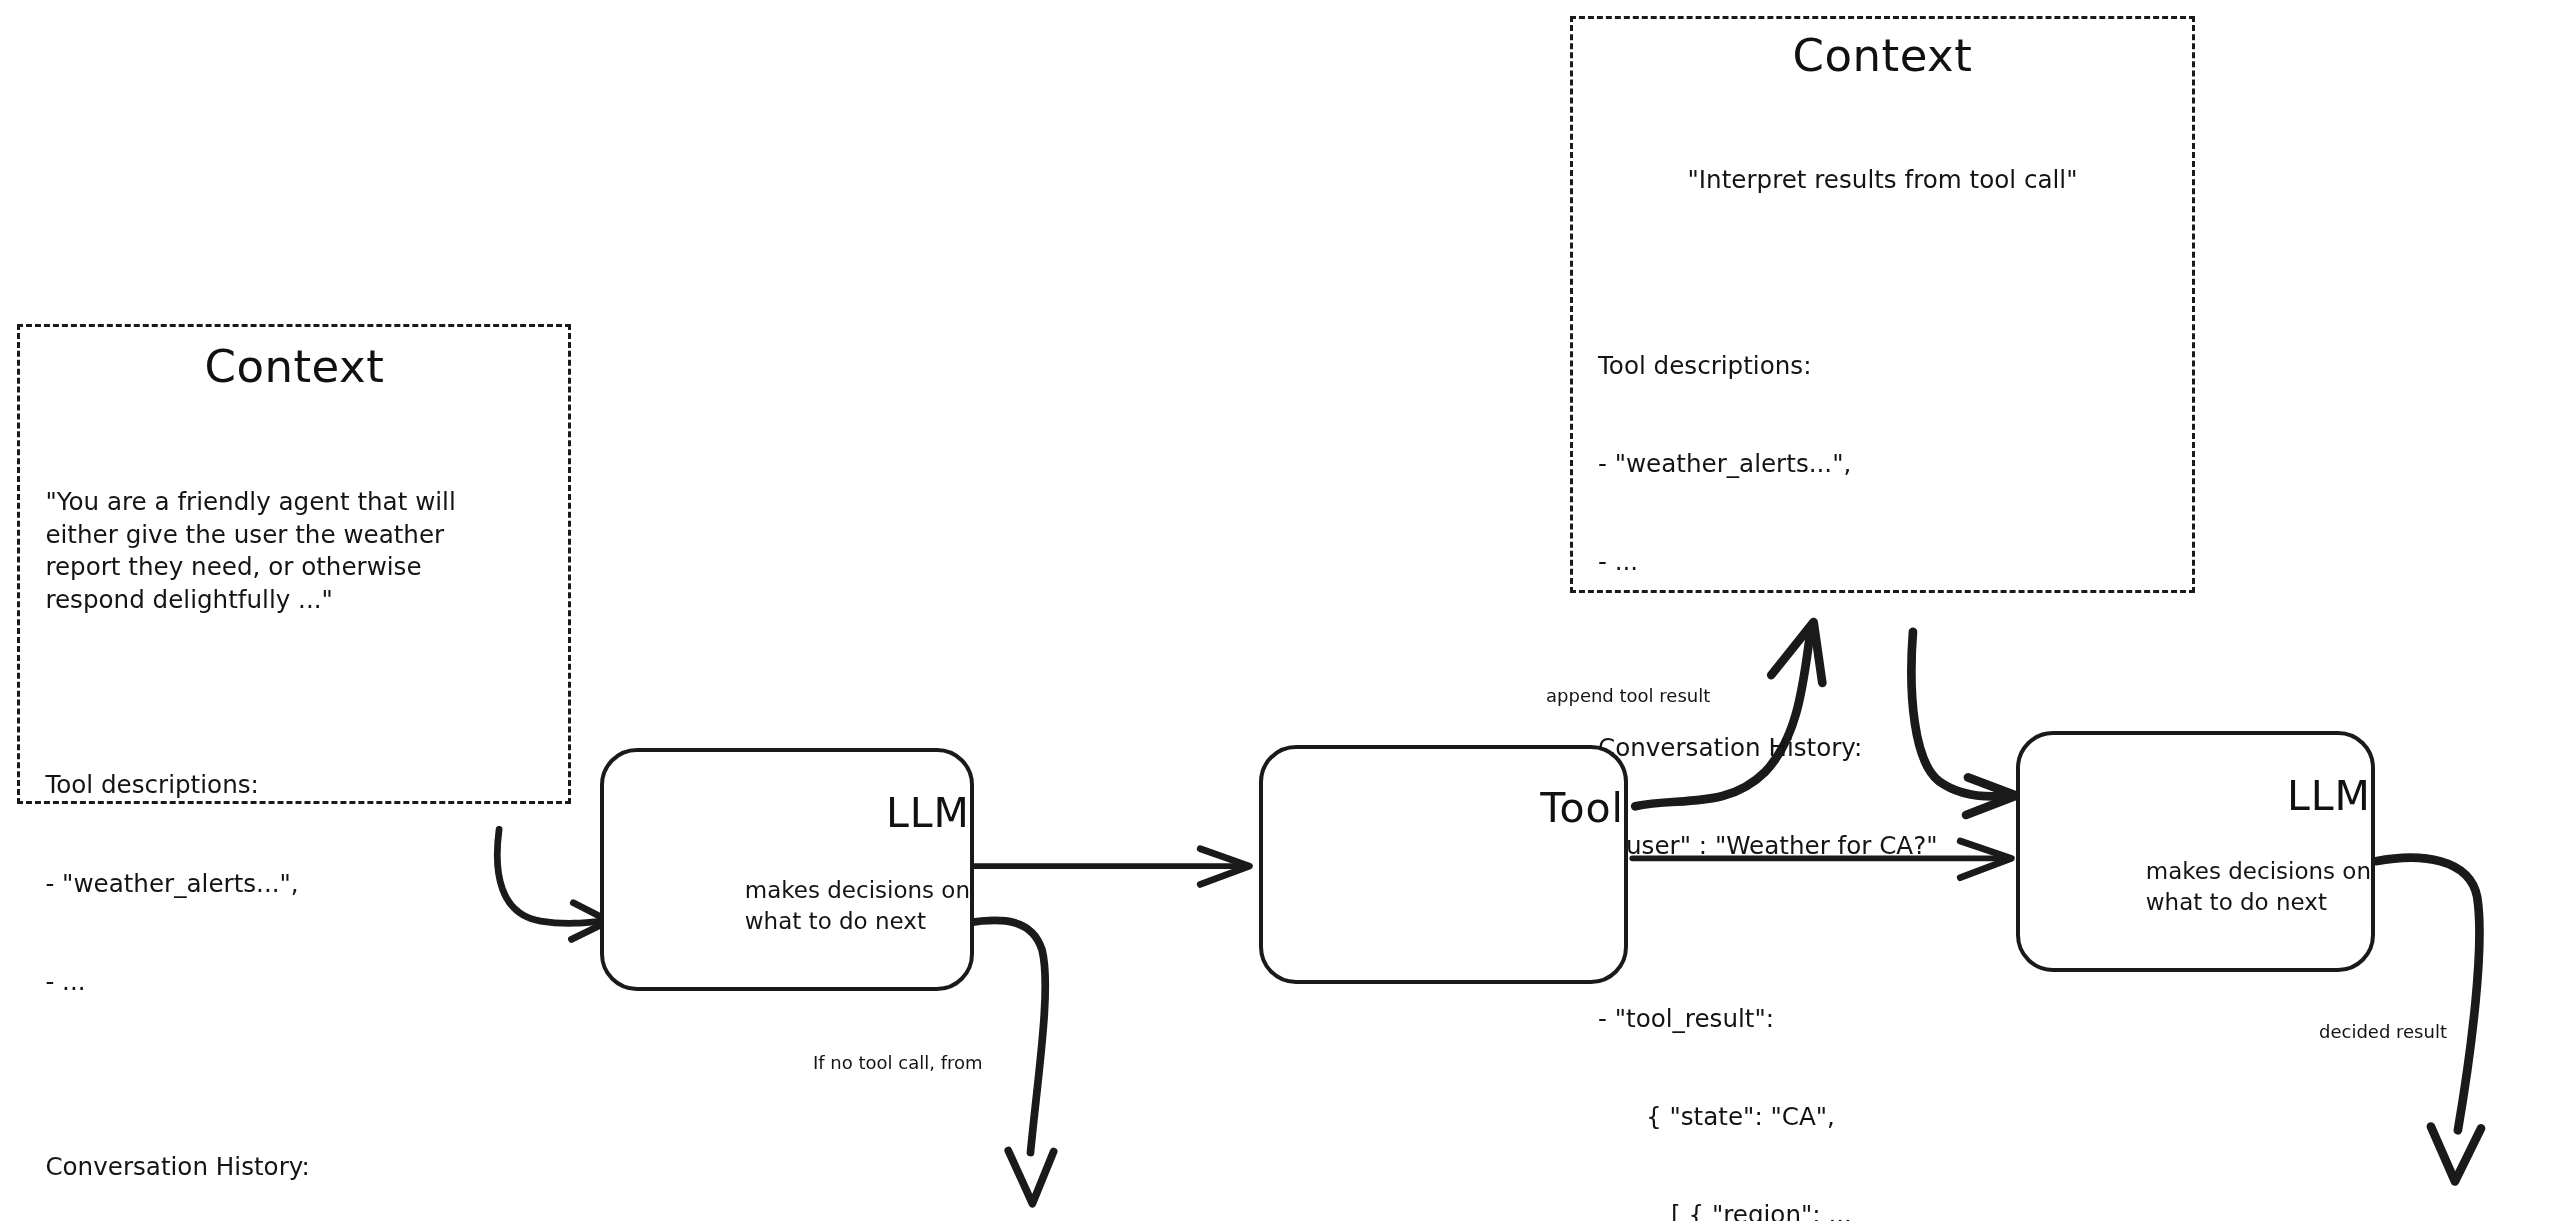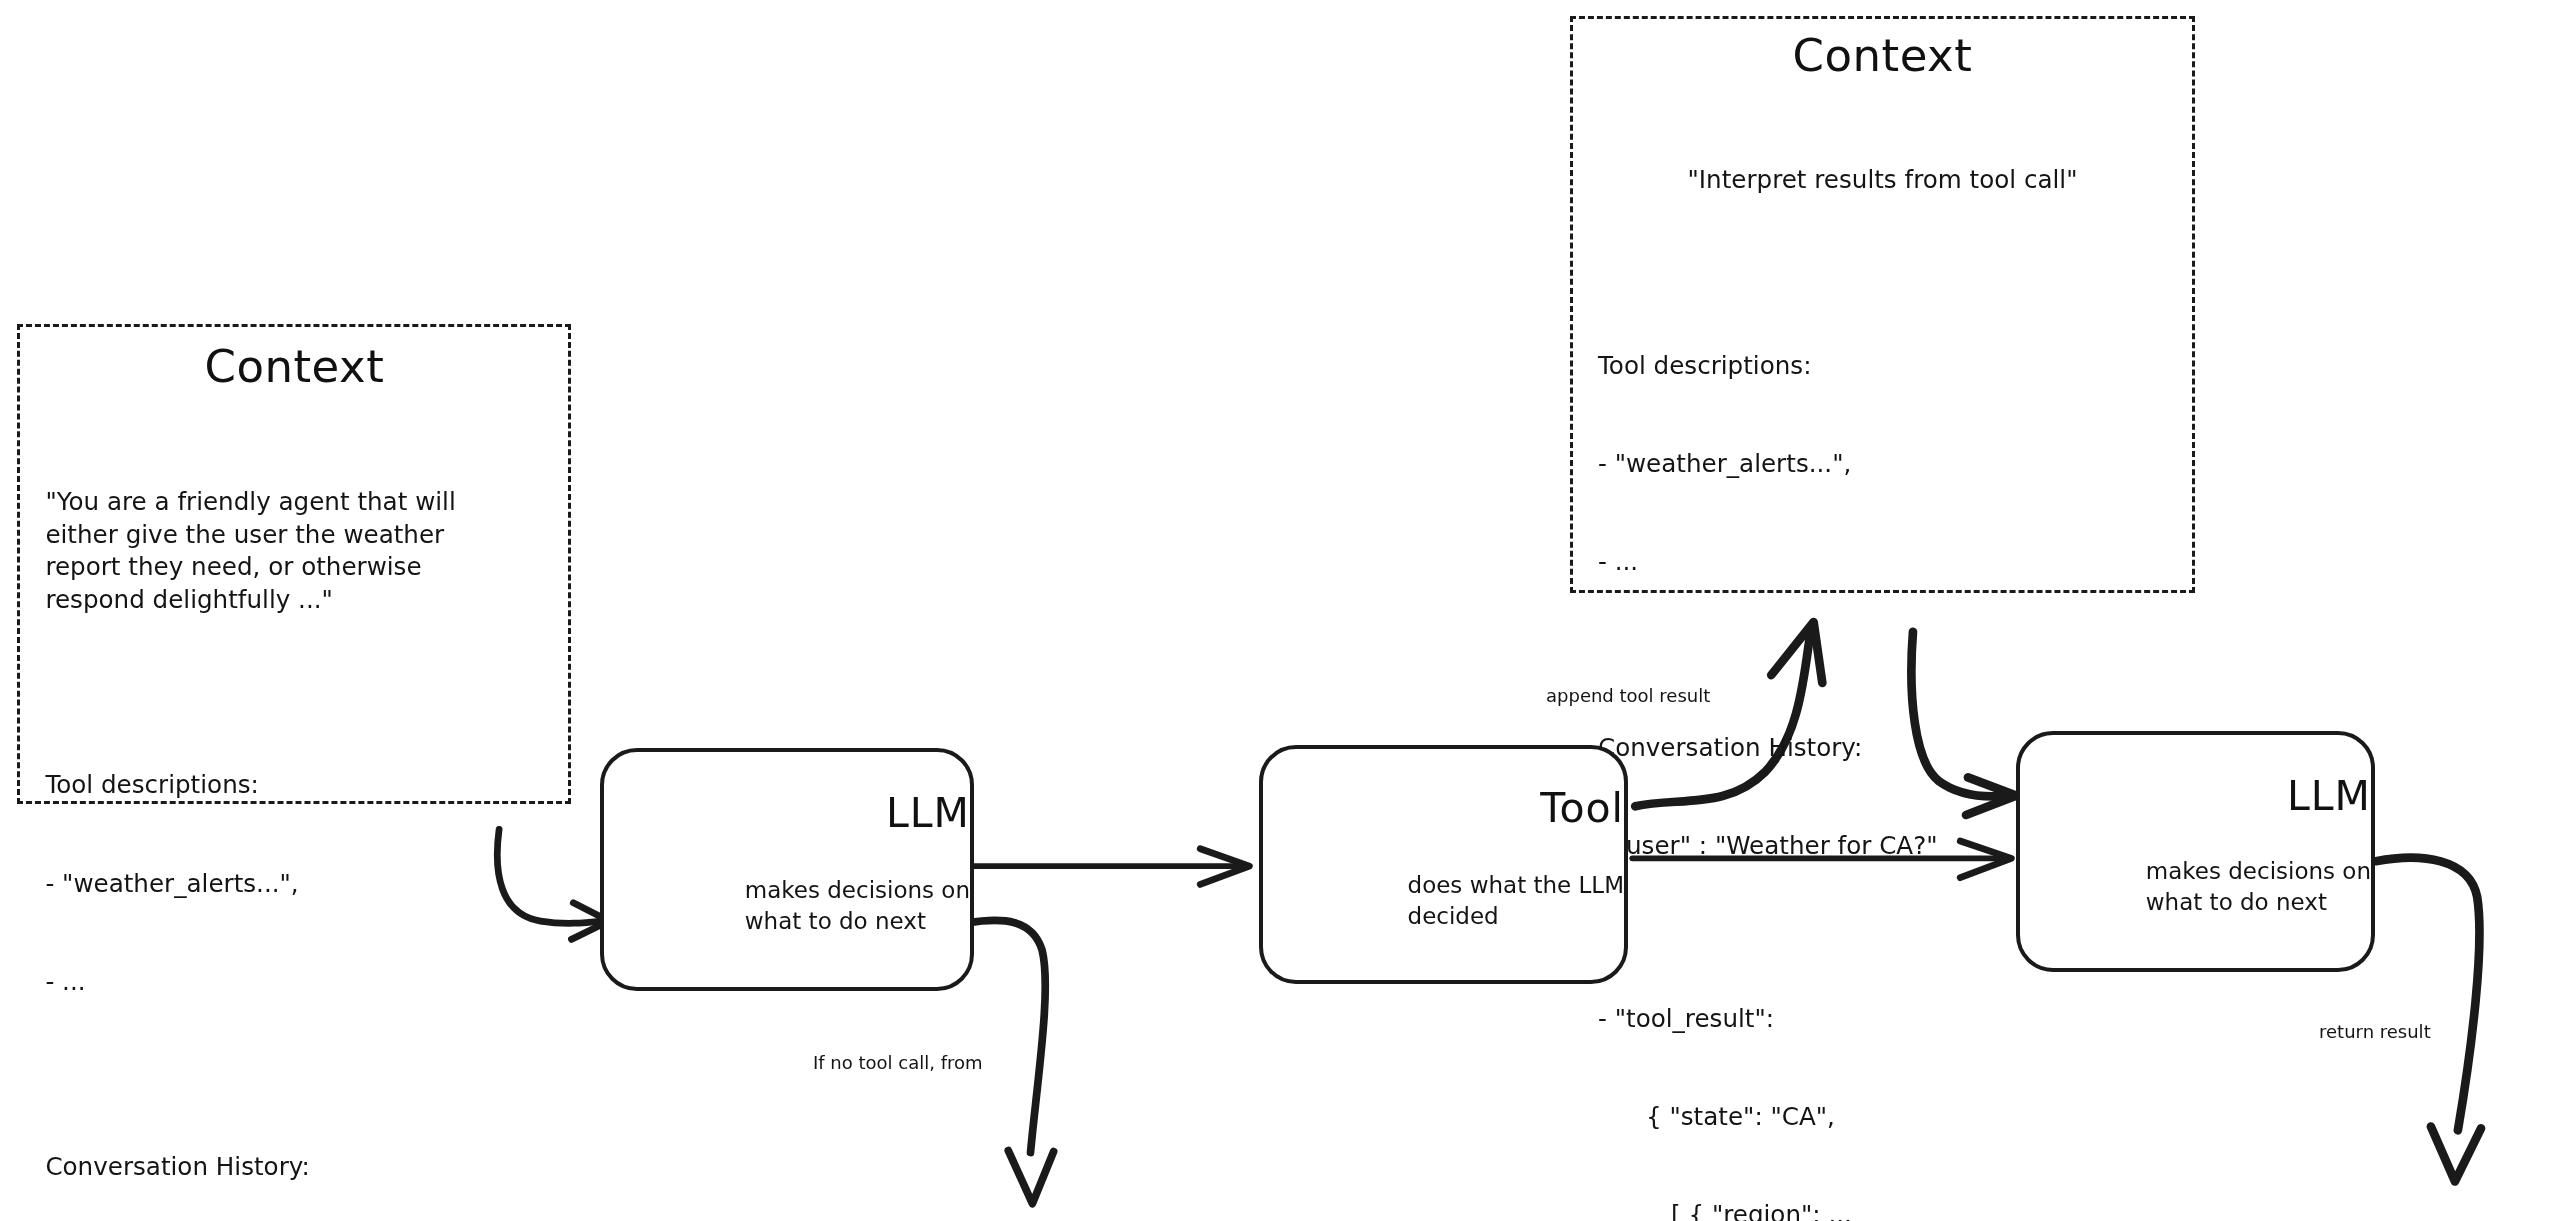--- a/index.html
+++ b/index.html
@@ -170,30 +170,28 @@
   </div>
 
   <div class="node" style="left:600px; top:748px; width:374px; height:243px; padding-top:41px;">
     <div class="node-title">LLM</div>
     <div class="node-sub" style="margin-top:41px;">makes decisions on
 what to do next</div>
   </div>
 
   <div class="node" style="left:1259px; top:745px; width:369px; height:239px; padding-top:39px;">
     <div class="node-title">Tool</div>
-    <div class="node-sub" style="margin-top:41px;">does what the LLM
-decided</div>
   </div>
 
   <div class="node" style="left:2016px; top:731px; width:359px; height:241px; padding-top:41px;">
     <div class="node-title">LLM</div>
     <div class="node-sub" style="margin-top:39px;">makes decisions on
 what to do next</div>
   </div>
 
   <div class="edge-label" style="left:813px; top:1054px;">If no tool call, from</div>
 
   <div class="edge-label" style="left:1546px; top:687px;">append tool result</div>
 
-  <div class="edge-label" style="left:2319px; top:1023px;">return result</div>
+  <div class="edge-label" style="left:2319px; top:1023px;">decided result</div>
 
 </div>
 
 
 </body></html>

